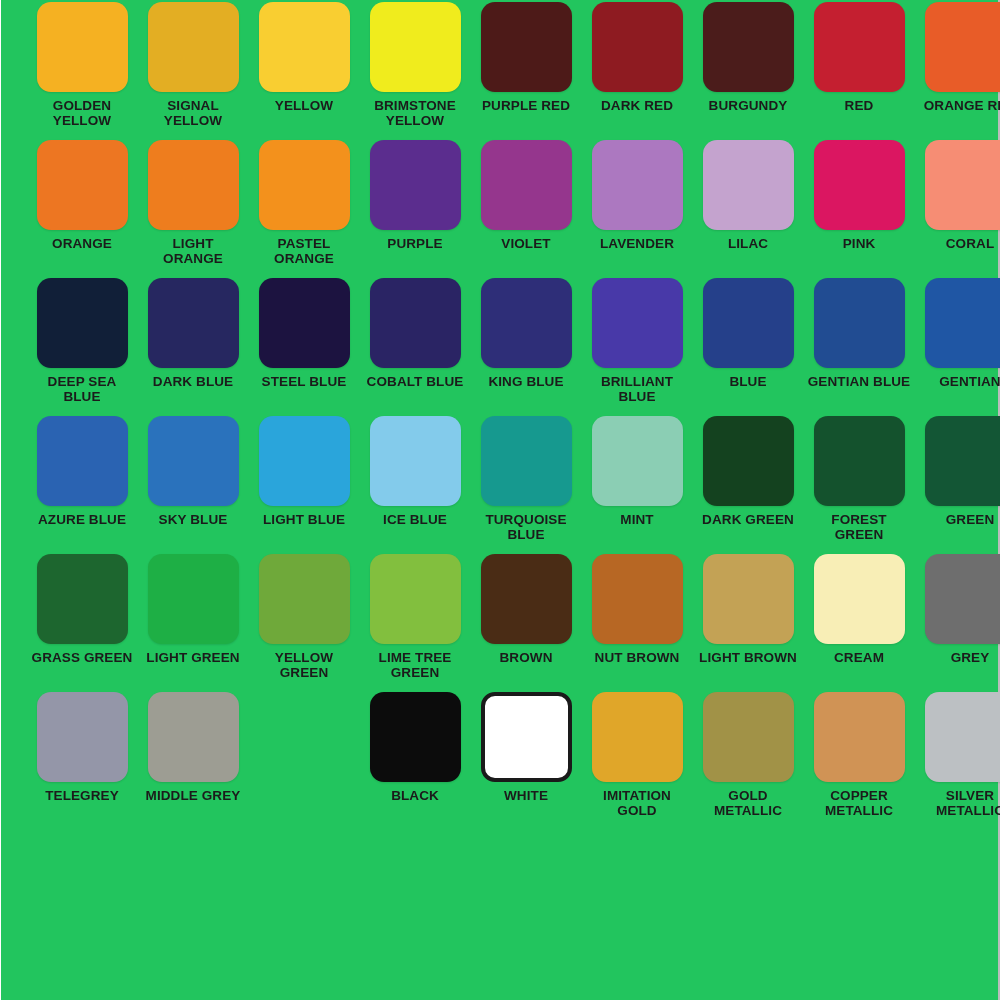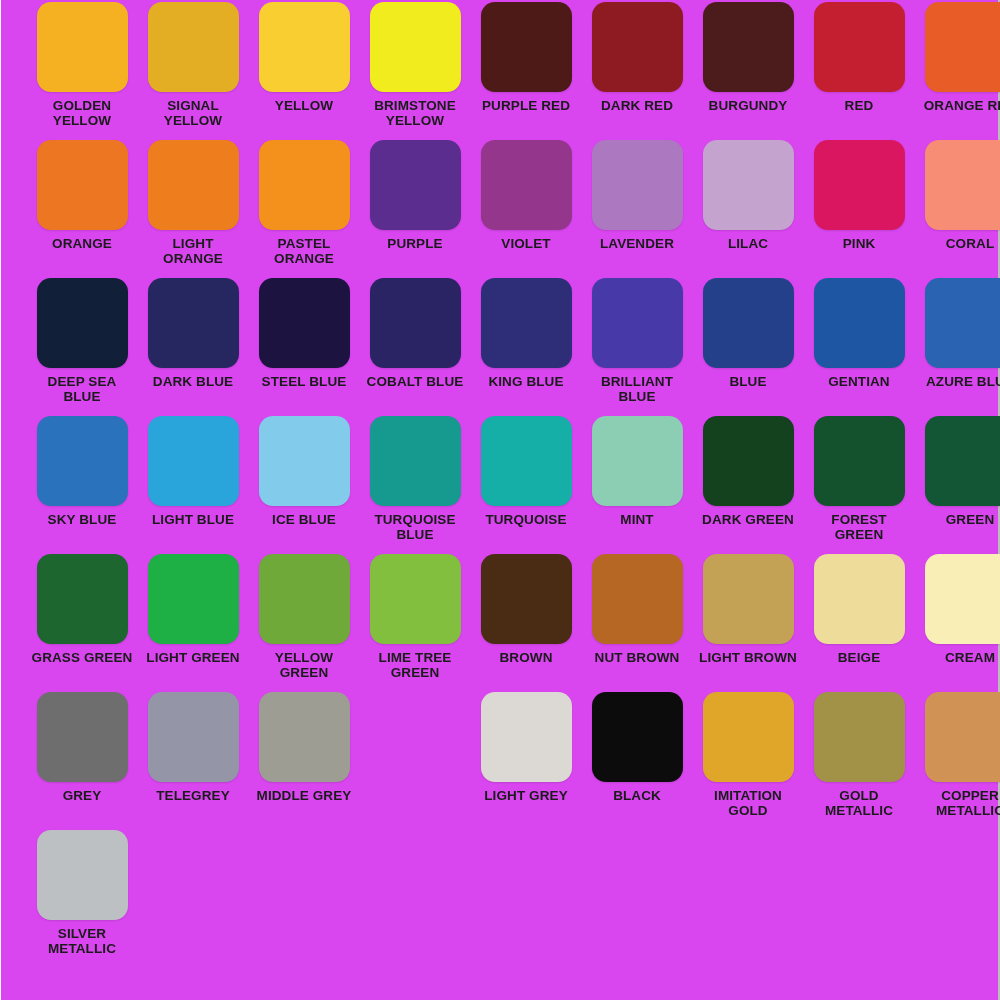--- a/index.html
+++ b/index.html
@@ -12,21 +12,21 @@
     width: 1000px;
     height: 1000px;
     font-family: "Liberation Sans", sans-serif;
     overflow: hidden;
     position: relative;
   }
   #chart-sheet {
     position: relative;
     width: 1000px;
     height: 1000px;
-    background: #d946ef;
+    background: #22c55e;
     box-sizing: border-box;
     border-right: 2px solid #bcbcbc;
     border-left: 1px solid #ffffff;
   }
   .swatch-grid {
     display: grid;
     grid-template-columns: repeat(9, 106px);
     grid-auto-rows: 138px;
     column-gap: 5px;
     row-gap: 0px;
@@ -168,20 +168,24 @@
       </div>
       <div class="swatch-cell">
         <div class="chip" style="background: rgb(72, 57, 168);"></div>
         <div class="chip-label">BRILLIANT BLUE</div>
       </div>
       <div class="swatch-cell">
         <div class="chip" style="background: rgb(37, 64, 138);"></div>
         <div class="chip-label">BLUE</div>
       </div>
       <div class="swatch-cell">
+        <div class="chip" style="background: rgb(33, 76, 146);"></div>
+        <div class="chip-label">GENTIAN BLUE</div>
+      </div>
+      <div class="swatch-cell">
         <div class="chip" style="background: rgb(31, 86, 164);"></div>
         <div class="chip-label">GENTIAN</div>
       </div>
       <div class="swatch-cell">
         <div class="chip" style="background: rgb(42, 99, 178);"></div>
         <div class="chip-label">AZURE BLUE</div>
       </div>
       <div class="swatch-cell">
         <div class="chip" style="background: rgb(42, 114, 188);"></div>
         <div class="chip-label">SKY BLUE</div>
@@ -192,24 +196,20 @@
       </div>
       <div class="swatch-cell">
         <div class="chip" style="background: rgb(131, 203, 235);"></div>
         <div class="chip-label">ICE BLUE</div>
       </div>
       <div class="swatch-cell">
         <div class="chip" style="background: rgb(22, 153, 143);"></div>
         <div class="chip-label">TURQUOISE BLUE</div>
       </div>
       <div class="swatch-cell">
-        <div class="chip" style="background: rgb(21, 175, 168);"></div>
-        <div class="chip-label">TURQUOISE</div>
-      </div>
-      <div class="swatch-cell">
         <div class="chip" style="background: rgb(139, 206, 180);"></div>
         <div class="chip-label">MINT</div>
       </div>
       <div class="swatch-cell">
         <div class="chip" style="background: rgb(20, 66, 31);"></div>
         <div class="chip-label">DARK GREEN</div>
       </div>
       <div class="swatch-cell">
         <div class="chip" style="background: rgb(20, 82, 45);"></div>
         <div class="chip-label">FOREST GREEN</div>
@@ -240,47 +240,43 @@
       </div>
       <div class="swatch-cell">
         <div class="chip" style="background: rgb(183, 103, 36);"></div>
         <div class="chip-label">NUT BROWN</div>
       </div>
       <div class="swatch-cell">
         <div class="chip" style="background: rgb(195, 162, 85);"></div>
         <div class="chip-label">LIGHT BROWN</div>
       </div>
       <div class="swatch-cell">
-        <div class="chip" style="background: rgb(238, 220, 155);"></div>
-        <div class="chip-label">BEIGE</div>
-      </div>
-      <div class="swatch-cell">
         <div class="chip" style="background: rgb(248, 238, 182);"></div>
         <div class="chip-label">CREAM</div>
       </div>
       <div class="swatch-cell">
         <div class="chip" style="background: rgb(110, 110, 110);"></div>
         <div class="chip-label">GREY</div>
       </div>
       <div class="swatch-cell">
         <div class="chip" style="background: rgb(148, 150, 168);"></div>
         <div class="chip-label">TELEGREY</div>
       </div>
       <div class="swatch-cell">
         <div class="chip" style="background: rgb(157, 157, 147);"></div>
         <div class="chip-label">MIDDLE GREY</div>
       </div>
       <div class="swatch-cell empty"></div>
       <div class="swatch-cell">
-        <div class="chip" style="background: rgb(220, 216, 211);"></div>
-        <div class="chip-label">LIGHT GREY</div>
-      </div>
-      <div class="swatch-cell">
         <div class="chip" style="background: rgb(12, 12, 12);"></div>
         <div class="chip-label">BLACK</div>
+      </div>
+      <div class="swatch-cell">
+        <div class="chip outlined" style="background: rgb(255, 255, 255);"></div>
+        <div class="chip-label">WHITE</div>
       </div>
       <div class="swatch-cell">
         <div class="chip" style="background: rgb(224, 166, 41);"></div>
         <div class="chip-label">IMITATION GOLD</div>
       </div>
       <div class="swatch-cell">
         <div class="chip" style="background: rgb(161, 146, 71);"></div>
         <div class="chip-label">GOLD METALLIC</div>
       </div>
       <div class="swatch-cell">

